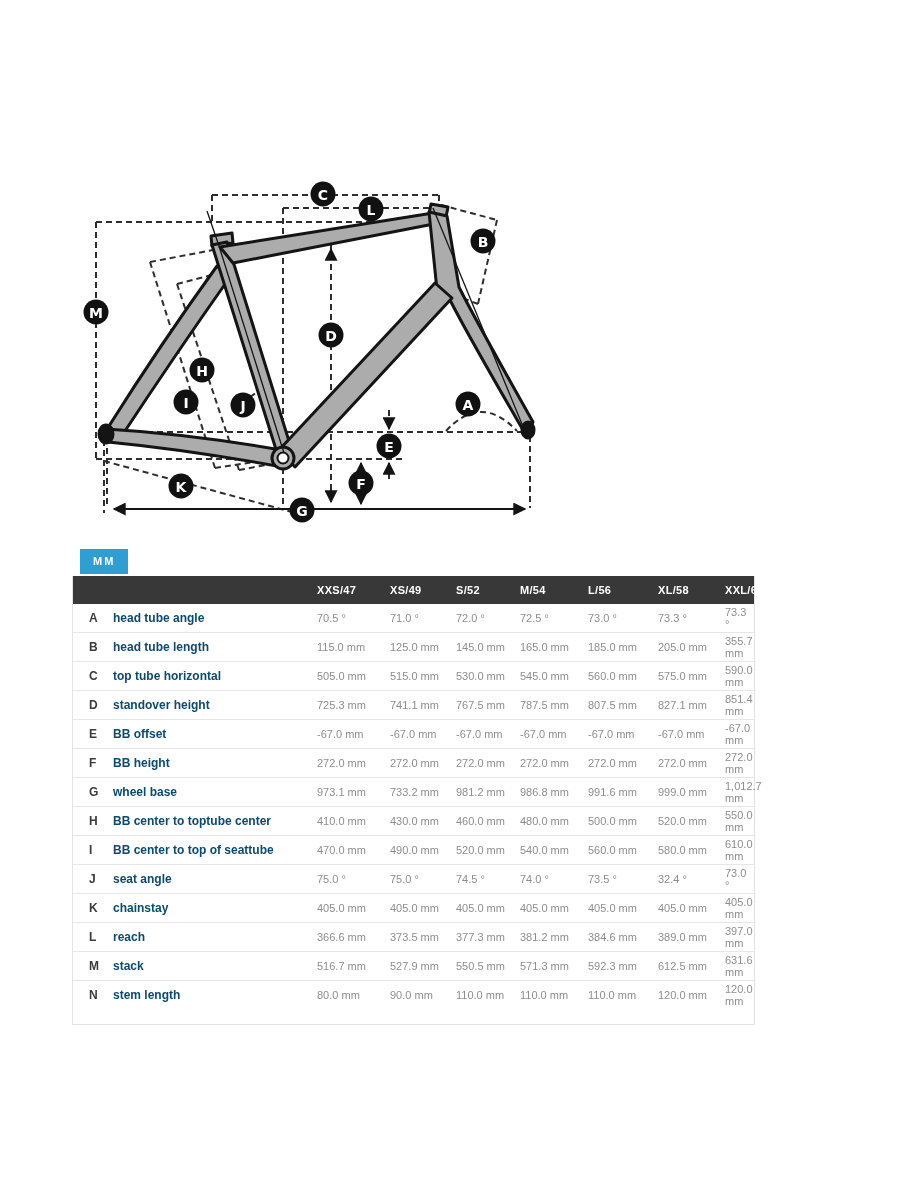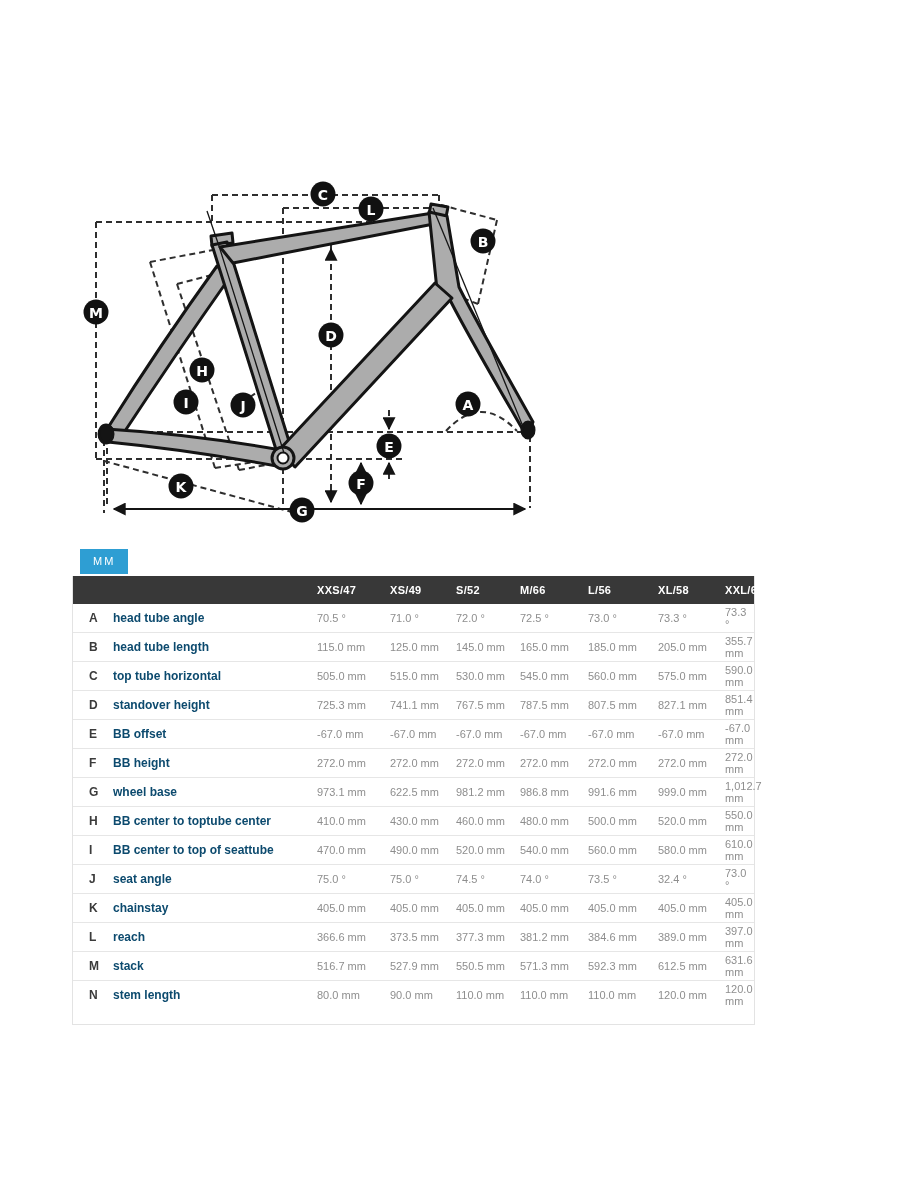--- a/index.html
+++ b/index.html
@@ -3,21 +3,21 @@
 <meta charset="utf-8">
 <style>
   html,body{margin:0;padding:0;background:#fff;}
   .page{position:relative;width:900px;height:1200px;background:#fff;overflow:hidden;
         font-family:"Liberation Sans",sans-serif;}
   .diagram-wrap{position:absolute;top:0;left:0;width:900px;height:540px;}
   .diagram-wrap svg{display:block;}
 
   
   .unit-toggle{position:absolute;top:549px;left:80px;display:flex;}
-  .unit-btn{height:25px;box-sizing:border-box;padding:0 13px;font-size:11px;font-weight:normal;
+  .unit-btn{height:25px;box-sizing:border-box;padding:0 13px;font-size:11px;font-weight:bold;
             letter-spacing:2px;line-height:25px;cursor:pointer;user-select:none;}
   .unit-btn.selected{background:var(--accent,#2E9ED3);color:#fff;}
   .unit-btn.unselected{background:#fff;color:var(--accent,#2E9ED3);
             border:2px solid var(--accent,#2E9ED3);line-height:21px;margin-top:32px;}
 
   
   .geo-table-wrap{position:absolute;top:576px;left:72px;width:683px;box-sizing:border-box;
             border:1px solid #e3e3e3;border-top:none;padding-bottom:15px;background:#fff;}
   table.geo{width:100%;border-collapse:collapse;table-layout:fixed;}
   table.geo thead th{background:var(--header-bg,#383838);color:#fff;text-align:left;
@@ -176,21 +176,21 @@
           <col style="width:70px">
           <col style="width:67px">
           <col>
       </colgroup>
       <thead>
           <tr id="geo-head-row">
             <th colspan="2"></th>
             <th>XXS/47</th>
             <th>XS/49</th>
             <th>S/52</th>
-            <th>M/66</th>
+            <th>M/54</th>
             <th>L/56</th>
             <th>XL/58</th>
             <th>XXL/61</th>
             <th></th>
           </tr>
         </thead>
       <tbody id="geo-body">
           <tr>
             <th class="cell-letter">A</th>
             <td class="cell-name">head tube angle</td>
@@ -260,21 +260,21 @@
             <td class="cell-val">272.0 mm</td>
             <td class="cell-val">272.0 mm</td>
             <td class="cell-val">272.0 mm</td>
             <td class="cell-val">272.0 mm</td>
             <td></td>
           </tr>
           <tr>
             <th class="cell-letter">G</th>
             <td class="cell-name">wheel base</td>
             <td class="cell-val">973.1 mm</td>
-            <td class="cell-val">622.5 mm</td>
+            <td class="cell-val">733.2 mm</td>
             <td class="cell-val">981.2 mm</td>
             <td class="cell-val">986.8 mm</td>
             <td class="cell-val">991.6 mm</td>
             <td class="cell-val">999.0 mm</td>
             <td class="cell-val">1,012.7 mm</td>
             <td></td>
           </tr>
           <tr>
             <th class="cell-letter">H</th>
             <td class="cell-name">BB center to toptube center</td>

